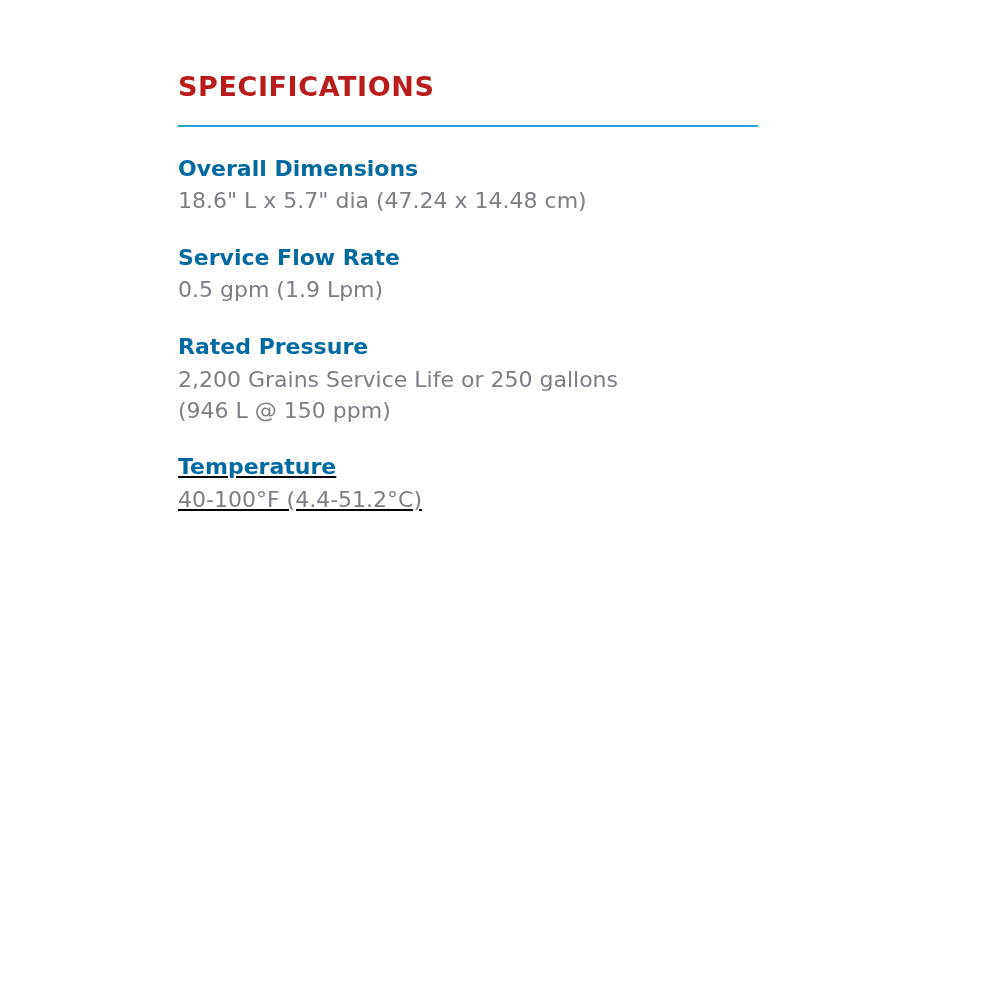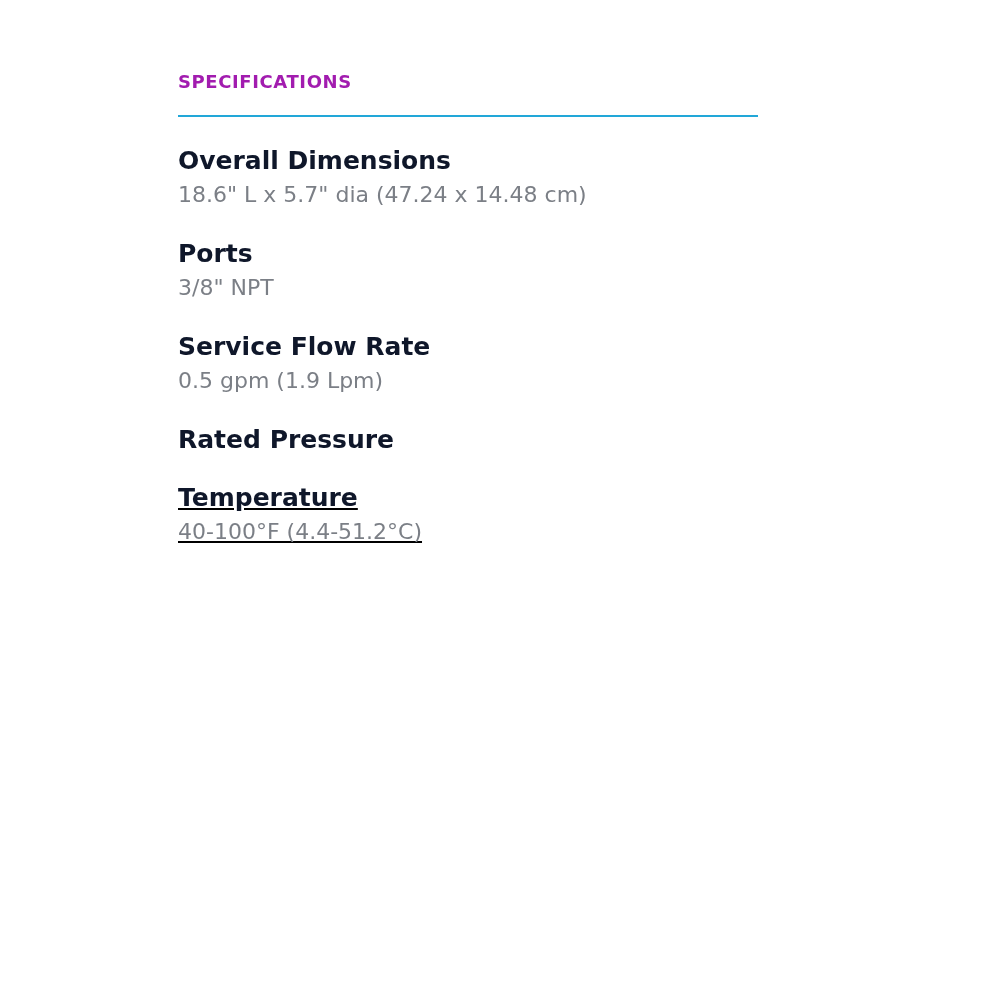--- a/index.html
+++ b/index.html
@@ -19,22 +19,22 @@
     height: 1000px;
     box-sizing: border-box;
   }
   .spec-block {
     position: absolute;
     left: 178px;
     top: 72px;
     width: 600px;
   }
   .spec-title {
-    color: #a21caf;
-    font-size: 18px;
+    color: #b91c1c;
+    font-size: 27px;
     font-weight: bold;
     letter-spacing: 0.6px;
     line-height: 1.1;
     margin: 0 0 9px 0;
     font-family: "DejaVu Sans", sans-serif;
   }
   .spec-rule {
     margin-top: 23px;
     width: 580px;
     height: 2px;
@@ -44,22 +44,22 @@
     margin-top: 28px;
   }
   .spec-item {
     margin-bottom: 27px;
   }
   .spec-item:last-child {
     margin-bottom: 0;
     text-decoration: underline;
   }
   .spec-label {
-    color: #0f172a;
-    font-size: 25px;
+    color: #0369a1;
+    font-size: 22px;
     font-weight: bold;
     line-height: 1.25;
     margin: 0 0 4px 0;
   }
   .spec-value {
     color: #7b7f86;
     font-size: 22px;
     font-weight: normal;
     line-height: 1.4;
     margin: 0;
@@ -76,32 +76,30 @@
 
     <div class="spec-rule"></div>
 
     <div class="spec-list">
 
       <div class="spec-item">
         <div class="spec-label">Overall Dimensions</div>
         <div class="spec-value">18.6" L x 5.7" dia (47.24 x 14.48 cm)</div>
       </div>
 
-      <div class="spec-item">
-        <div class="spec-label">Ports</div>
-        <div class="spec-value">3/8" NPT</div>
-      </div>
 
       <div class="spec-item">
         <div class="spec-label">Service Flow Rate</div>
         <div class="spec-value">0.5 gpm (1.9 Lpm)</div>
       </div>
 
       <div class="spec-item">
         <div class="spec-label">Rated Pressure</div>
+        <div class="spec-value">2,200 Grains Service Life or 250 gallons
+(946 L @ 150 ppm)</div>
       </div>
 
       <div class="spec-item">
       </div>
 
       <div class="spec-item">
         <div class="spec-label">Temperature</div>
         <div class="spec-value">40-100°F (4.4-51.2°C)</div>
       </div>
 

